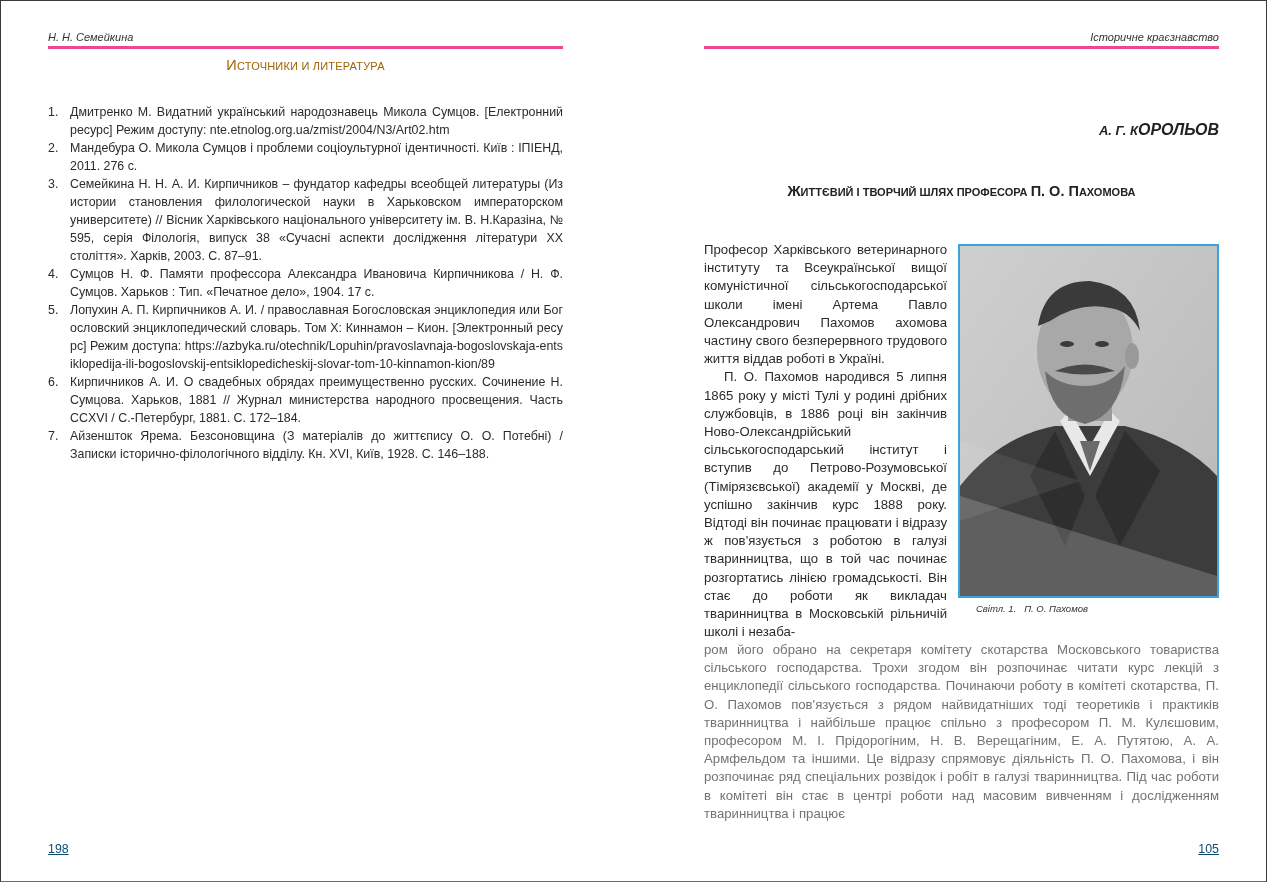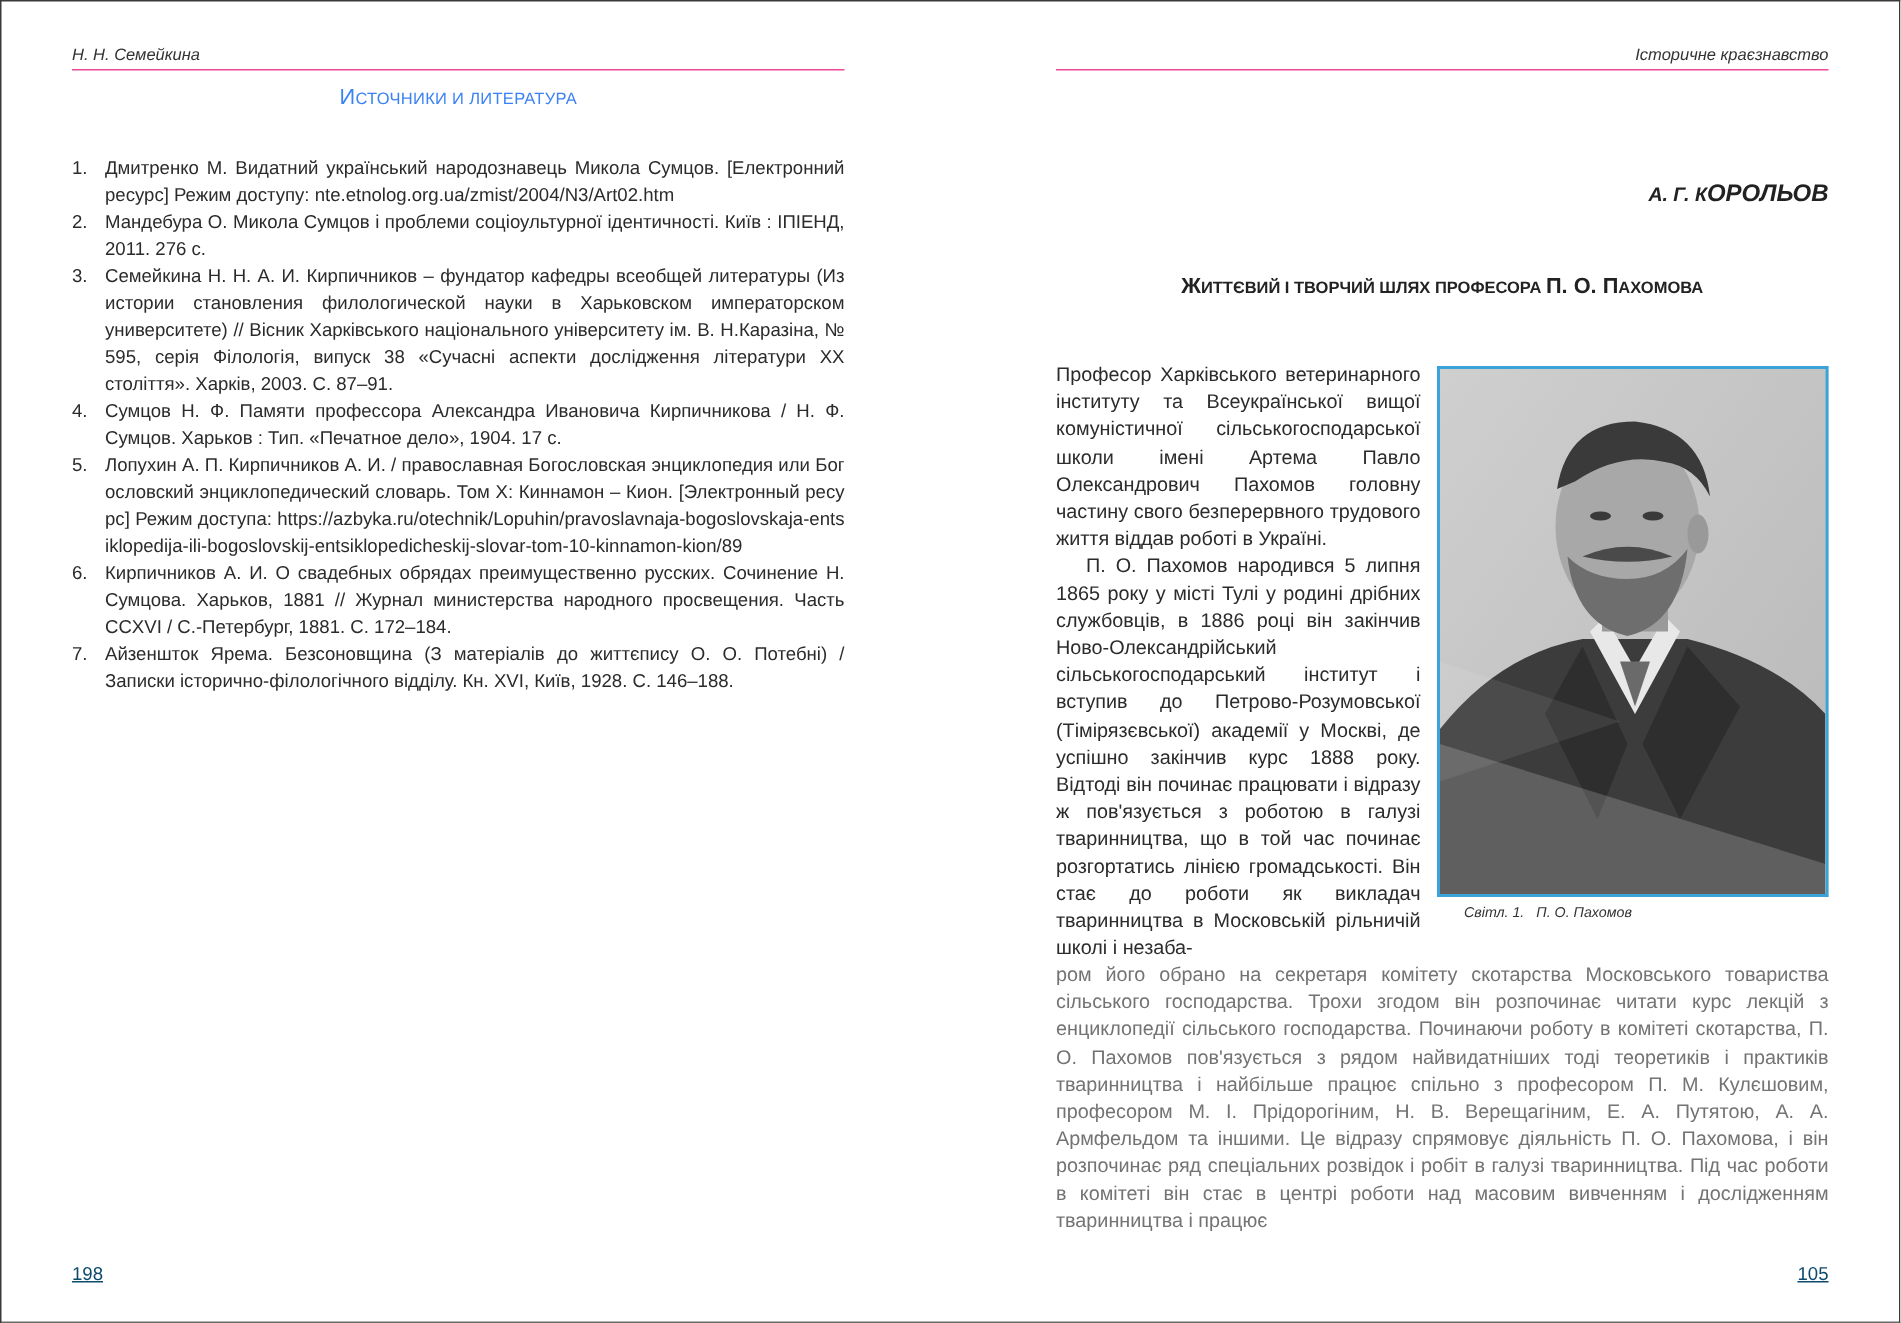--- a/index.html
+++ b/index.html
@@ -1,23 +1,23 @@
 <!DOCTYPE html>
 <html><head>
 <meta charset="utf-8">
 <style>
   html, body { margin:0; padding:0; background:#ffffff; }
   body { width:1267px; height:882px; position:relative; overflow:hidden; font-family:"Liberation Sans", sans-serif; color:#2b2b2b; }
   .frame { position:absolute; left:0; top:0; width:1265px; height:880px; border:1px solid #3a3a3a; border-bottom:2px solid #6b6b6b; box-sizing:content-box; }
   .page { position:absolute; top:0; height:882px; }
   .left-page { left:48px; width:515px; }
   .right-page { left:704px; width:515px; }
-  .running-head { position:absolute; top:31px; left:0; width:515px; font-size:11px; font-style:italic; color:#333; border-bottom:1px solid #ec4899; padding-bottom:2px; height:13px; line-height:13px; }
+  .running-head { position:absolute; top:31px; left:0; width:515px; font-size:11px; font-style:italic; color:#333; border-bottom:3px solid #ec4899; padding-bottom:2px; height:13px; line-height:13px; }
   .running-head.right { text-align:right; }
-  .section-title { position:absolute; top:57px; left:0; width:515px; text-align:center; font-size:13.5px; color:#3b82f6; letter-spacing:0.2px; }
+  .section-title { position:absolute; top:57px; left:0; width:515px; text-align:center; font-size:13.5px; color:#a16207; letter-spacing:0.2px; }
   .section-title .big { font-size:14.5px; }
   .refs { position:absolute; top:103px; left:0; width:515px; margin:0; padding:0; list-style:none; font-size:12.4px; line-height:18px; color:#2b2b2b; }
   .refs li { position:relative; padding-left:22px; text-align:justify; text-align-last:left; }
   .refs .num { position:absolute; left:0; top:0; }
   .page-num { position:absolute; top:842px; font-size:12.4px; color:#0c4a6e;text-decoration:underline; }
   .left-page .page-num { left:0; }
   .right-page .page-num { right:0; }
   .author { position:absolute; top:121px; right:0; font-size:13px; font-weight:bold; font-style:italic; color:#222; }
   .author .sc { font-size:16px; }
   .article-title { position:absolute; top:183px; left:0; width:515px; text-align:center; font-weight:bold; font-size:14.5px; color:#222; }
@@ -55,21 +55,21 @@
 </div>
 
 <div class="page right-page">
   <div class="running-head right">Історичне краєзнавство</div>
 
   <div class="author"><span>А. Г. К</span><span class="sc" style="text-transform:uppercase;">орольов</span></div>
 
   <div class="article-title"><span>Ж</span><span class="sc" style="text-transform:uppercase;">иттєвий і творчий шлях професора </span><span>П. О. П</span><span class="sc" style="text-transform:uppercase;">ахомова</span></div>
 
   <div class="body-narrow">
-    <p>Професор Харківського ветеринарного інституту та Всеукраїнської вищої комуністичної сільськогосподарської школи імені Артема Павло Олександрович Пахомов головну частину свого безперервного трудового життя віддав роботі в Україні.</p>
+    <p>Професор Харківського ветеринарного інституту та Всеукраїнської вищої комуністичної сільськогосподарської школи імені Артема Павло Олександрович Пахомов ахомова частину свого безперервного трудового життя віддав роботі в Україні.</p>
     <p class="indent">П. О. Пахомов народився 5 липня 1865 року у місті Тулі у родині дрібних службовців, в 1886 році він закінчив Ново-Олександрійський сільськогосподарський інститут і вступив до Петрово-Розумовської (Тімірязєвської) академії у Москві, де успішно закінчив курс 1888 року. Відтоді він починає працювати і відразу ж пов'язується з роботою в галузі тваринництва, що в той час починає розгортатись лінією громадськості. Він стає до роботи як викладач тваринництва в Московській рільничій школі і незаба-</p>
   </div>
 
   <div class="body-wide">ром його обрано на секретаря комітету скотарства Московського товариства сільського господарства. Трохи згодом він розпочинає читати курс лекцій з енциклопедії сільського господарства. Починаючи роботу в комітеті скотарства, П. О. Пахомов пов'язується з рядом найвидатніших тоді теоретиків і практиків тваринництва і найбільше працює спільно з професором П. М. Кулєшовим, професором М. І. Прідорогіним, Н. В. Верещагіним, Е. А. Путятою, А. А. Армфельдом та іншими. Це відразу спрямовує діяльність П. О. Пахомова, і він розпочинає ряд спеціальних розвідок і робіт в галузі тваринництва. Під час роботи в комітеті він стає в центрі роботи над масовим вивченням і дослідженням тваринництва і працює</div>
 
   <div class="photo">
     <svg width="257" height="350" viewBox="0 0 257 350">
       <defs>
         <linearGradient id="bg" x1="0" y1="0" x2="1" y2="1">
           <stop offset="0" stop-color="#cfcfcf"></stop>

